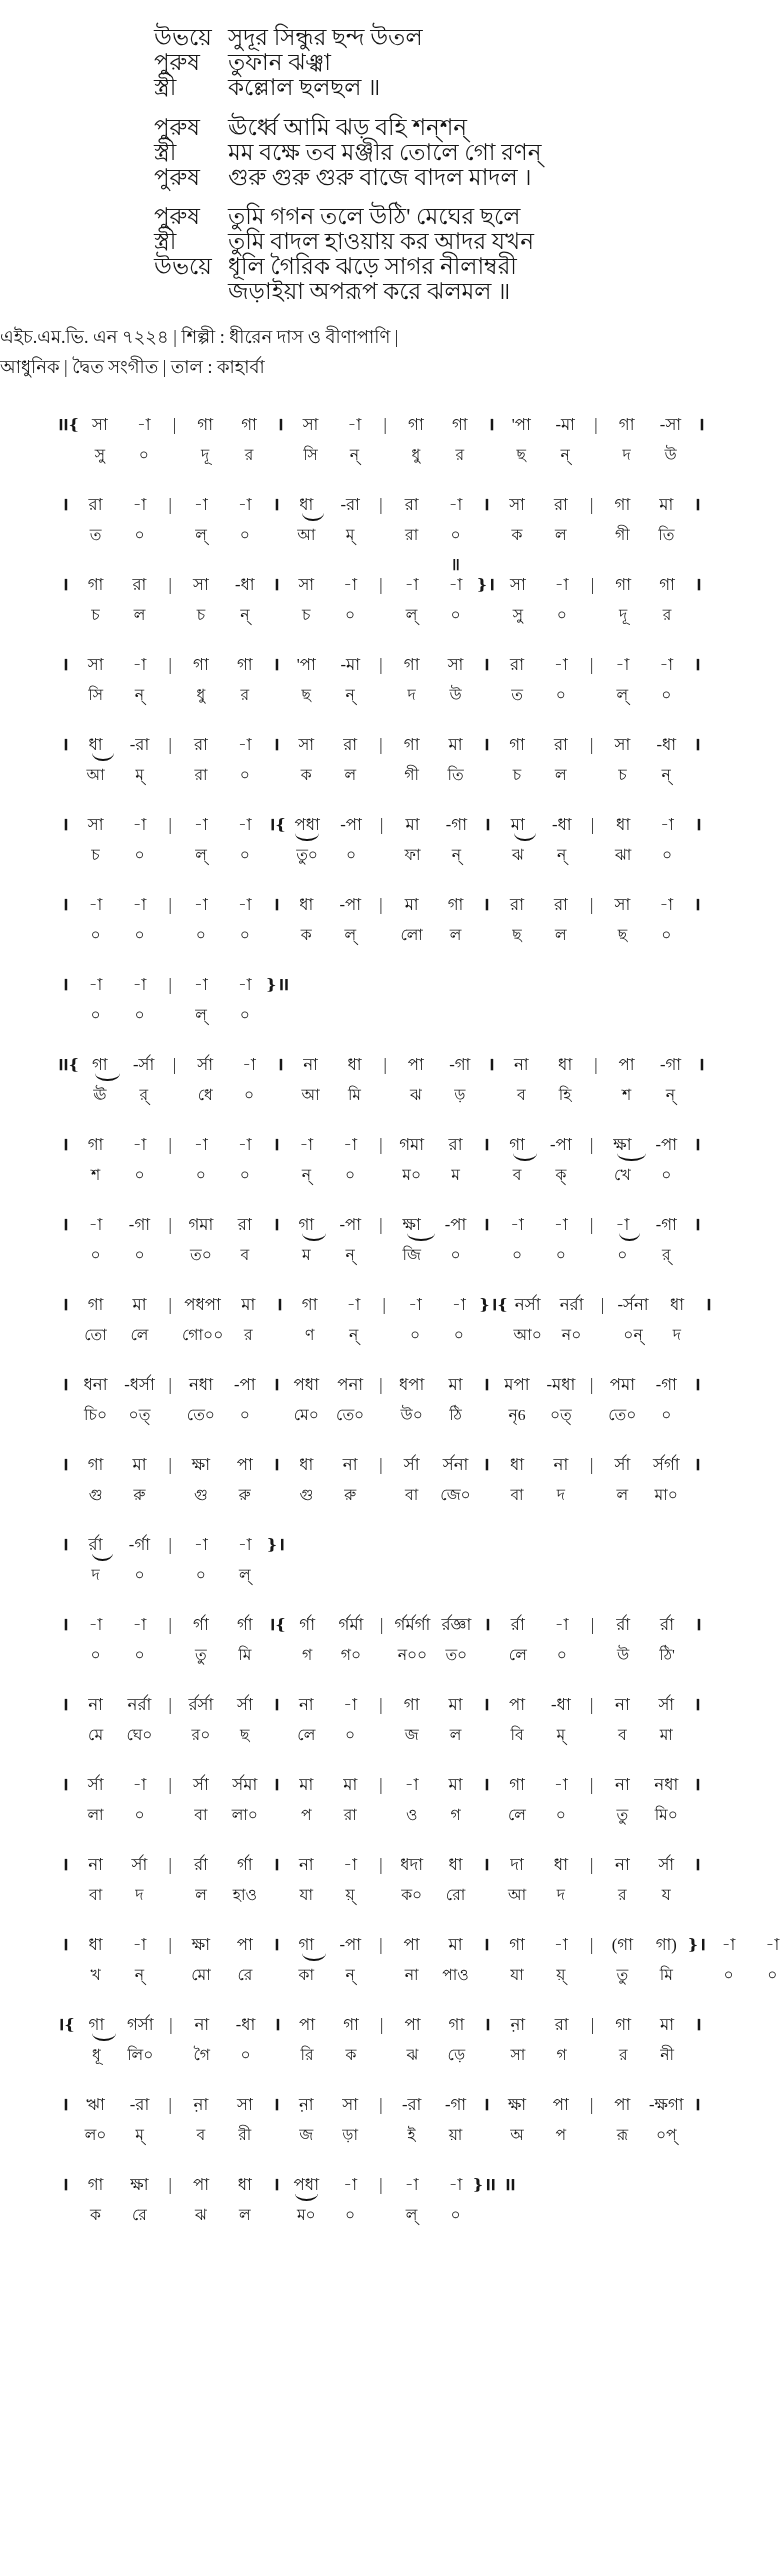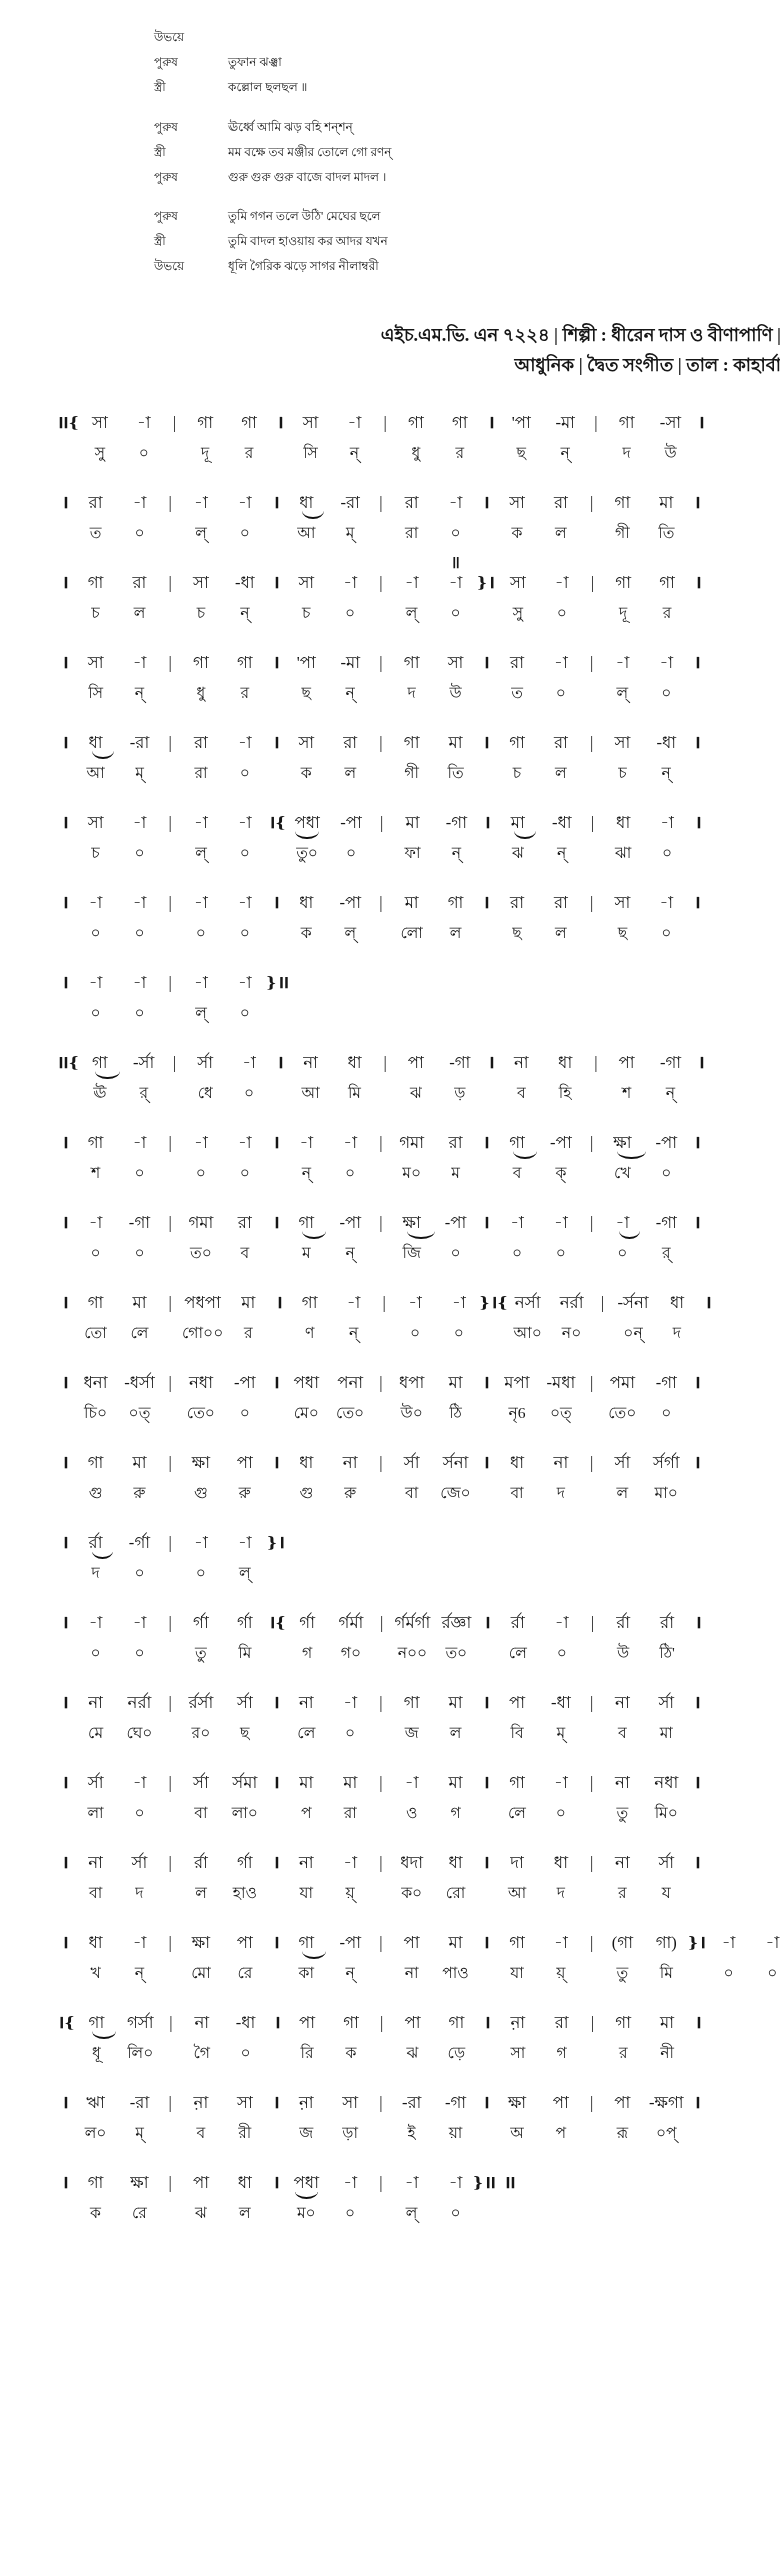--- a/index.html
+++ b/index.html
@@ -1,25 +1,25 @@
 <!DOCTYPE html>
 <html lang="bn"><head>
 <meta charset="utf-8">
 <style>
   html,body{margin:0;padding:0;background:#e8e8e8;}
   .page{position:relative;width:781px;height:2576px;background:#ffffff;color:#161616;
         font-family:"Liberation Serif","DejaVu Serif",serif;overflow:hidden;margin:0 auto;}
   
-  .lyrics-section{padding-top:25px;margin-left:154px;font-size:12px;}
+  .lyrics-section{padding-top:25px;margin-left:154px;font-size:23px;}
   .stanza{margin-bottom:14.6px;}
   .lyr-row{display:flex;line-height:25px;}
   .speaker{width:74px;flex:0 0 auto;}
   .lyr-text{flex:1;}
   
-  .credits{margin-top:41px;text-align:right;font-size:18px;line-height:30px;font-weight:700;}
+  .credits{margin-top:18px;text-align:left;font-size:18px;line-height:30px;font-weight:400;}
   
   .notation-section{margin-left:59px;margin-top:33px;width:712px;}
   .nline{position:relative;display:flex;align-items:flex-start;column-gap:5.9px;
          margin-bottom:26px;height:54px;}
   .nline.has-above{margin-top:5.9px;}
   .cell{flex:0 0 auto;min-width:38px;display:flex;flex-direction:column;align-items:center;}
   .note{position:relative;font-size:16.6px;line-height:19.5px;white-space:nowrap;}
   .nlyr{font-size:15.6px;line-height:17.6px;margin-top:11.7px;white-space:nowrap;}
   .bar{flex:0 0 auto;min-width:11.7px;text-align:center;font-size:16.6px;line-height:19.5px;
        display:inline-block;white-space:nowrap;}
@@ -32,20 +32,21 @@
 </style>
 </head>
 <body>
 
 <div class="page">
 
   <div class="lyrics-section">
       <div class="stanza">
         <div class="lyr-row">
           <span class="speaker">উভয়ে</span>
+          <span class="lyr-text">সুদূর সিন্ধুর ছন্দ উতল</span>
         </div>
         <div class="lyr-row">
           <span class="speaker">পুরুষ</span>
           <span class="lyr-text">তুফান ঝঞ্ঝা</span>
         </div>
         <div class="lyr-row">
           <span class="speaker">স্ত্রী</span>
           <span class="lyr-text">কল্লোল ছলছল ॥</span>
         </div>
       </div>
@@ -75,20 +76,24 @@
           <span class="speaker"></span>
         </div>
         <div class="lyr-row">
           <span class="speaker">স্ত্রী</span>
           <span class="lyr-text">তুমি বাদল হাওয়ায় কর আদর যখন</span>
         </div>
         <div class="lyr-row">
           <span class="speaker">উভয়ে</span>
           <span class="lyr-text">ধূলি গৈরিক ঝড়ে সাগর নীলাম্বরী</span>
         </div>
+        <div class="lyr-row">
+          <span class="speaker"></span>
+          <span class="lyr-text">জড়াইয়া অপরূপ করে ঝলমল ॥</span>
+        </div>
       </div>
     </div>
 
   <div class="credits">
     <div>এইচ.এম.ভি. এন ৭২২৪  |  শিল্পী : ধীরেন দাস ও বীণাপাণি |</div>
     <div>আধুনিক | দ্বৈত সংগীত | তাল : কাহার্বা</div>
   </div>
 
   <div class="notation-section" style="color: rgb(22, 22, 22);">
       <div class="nline">

